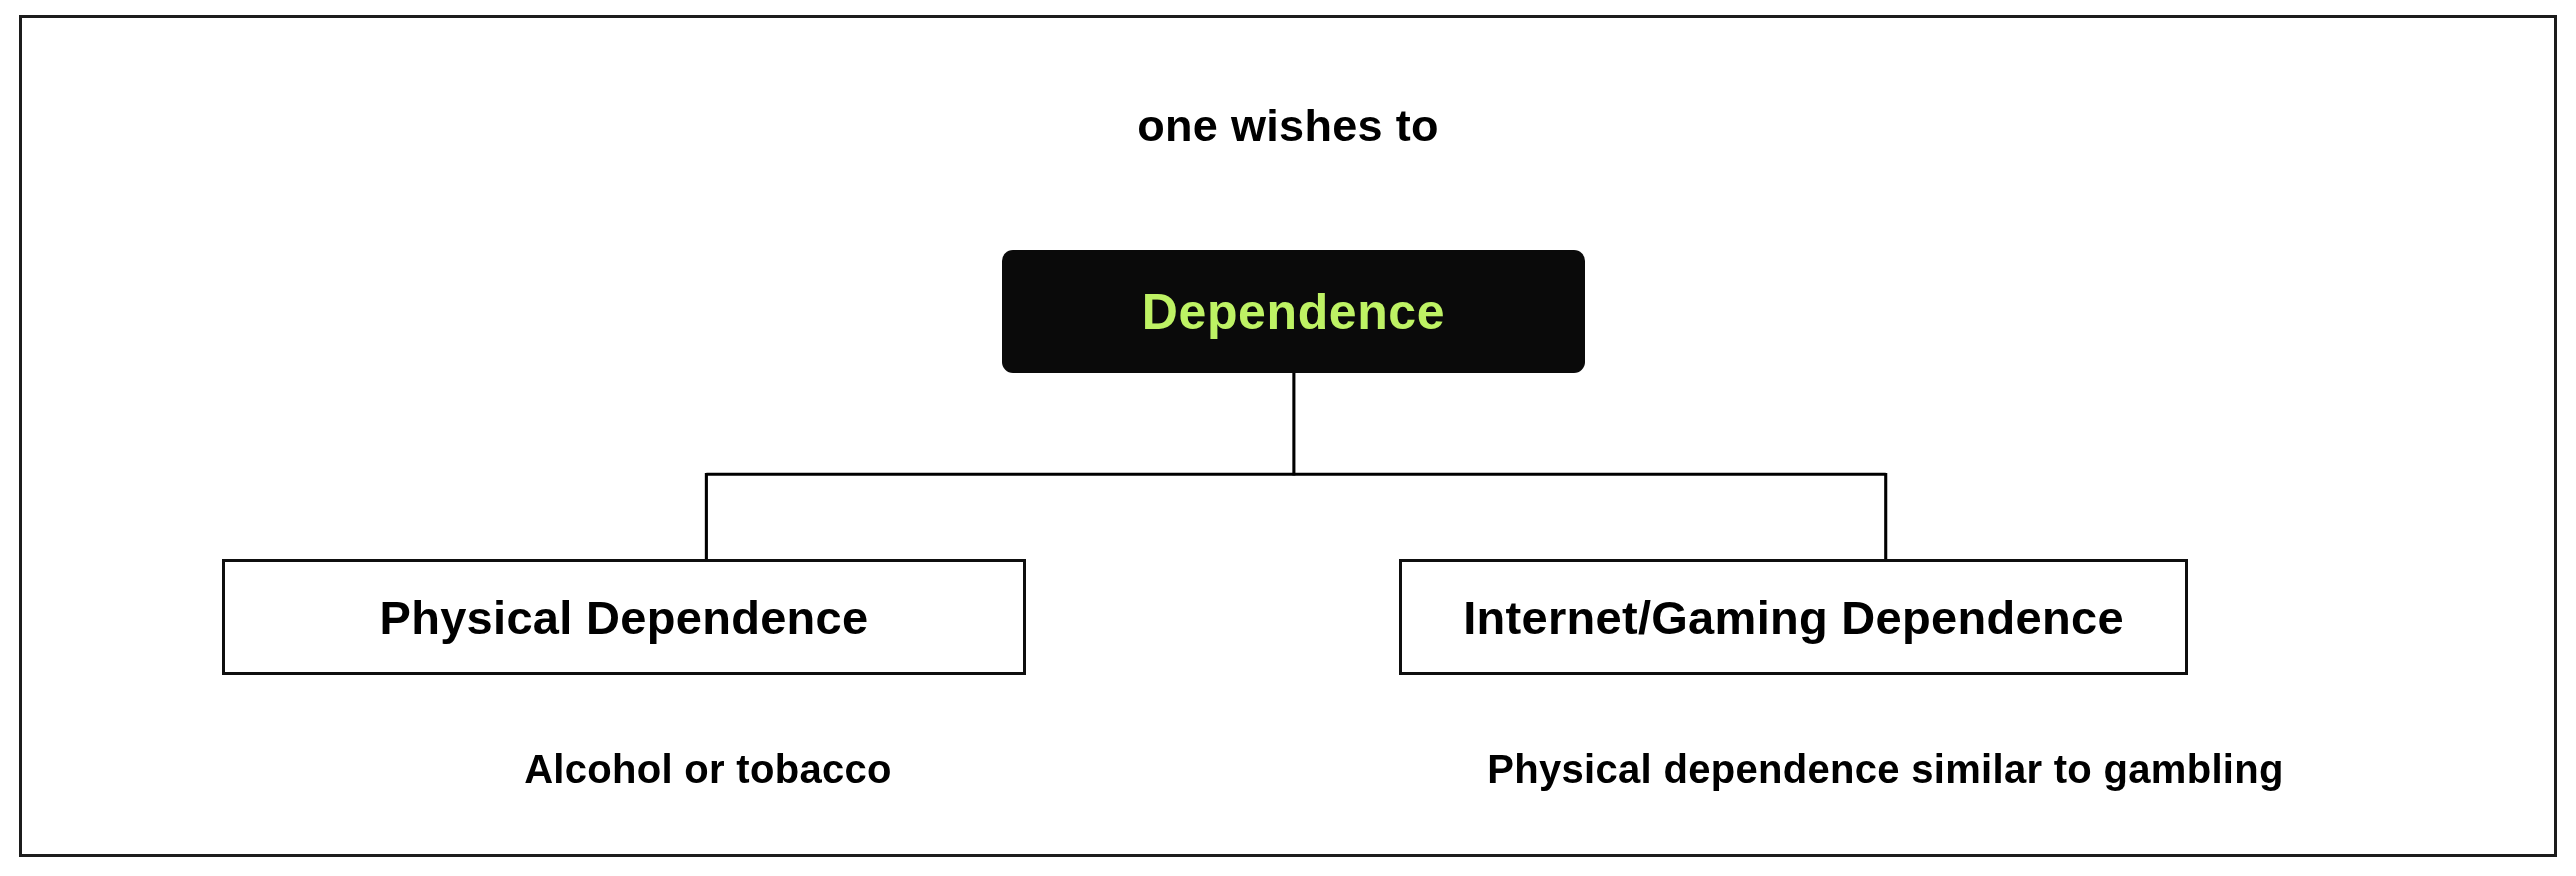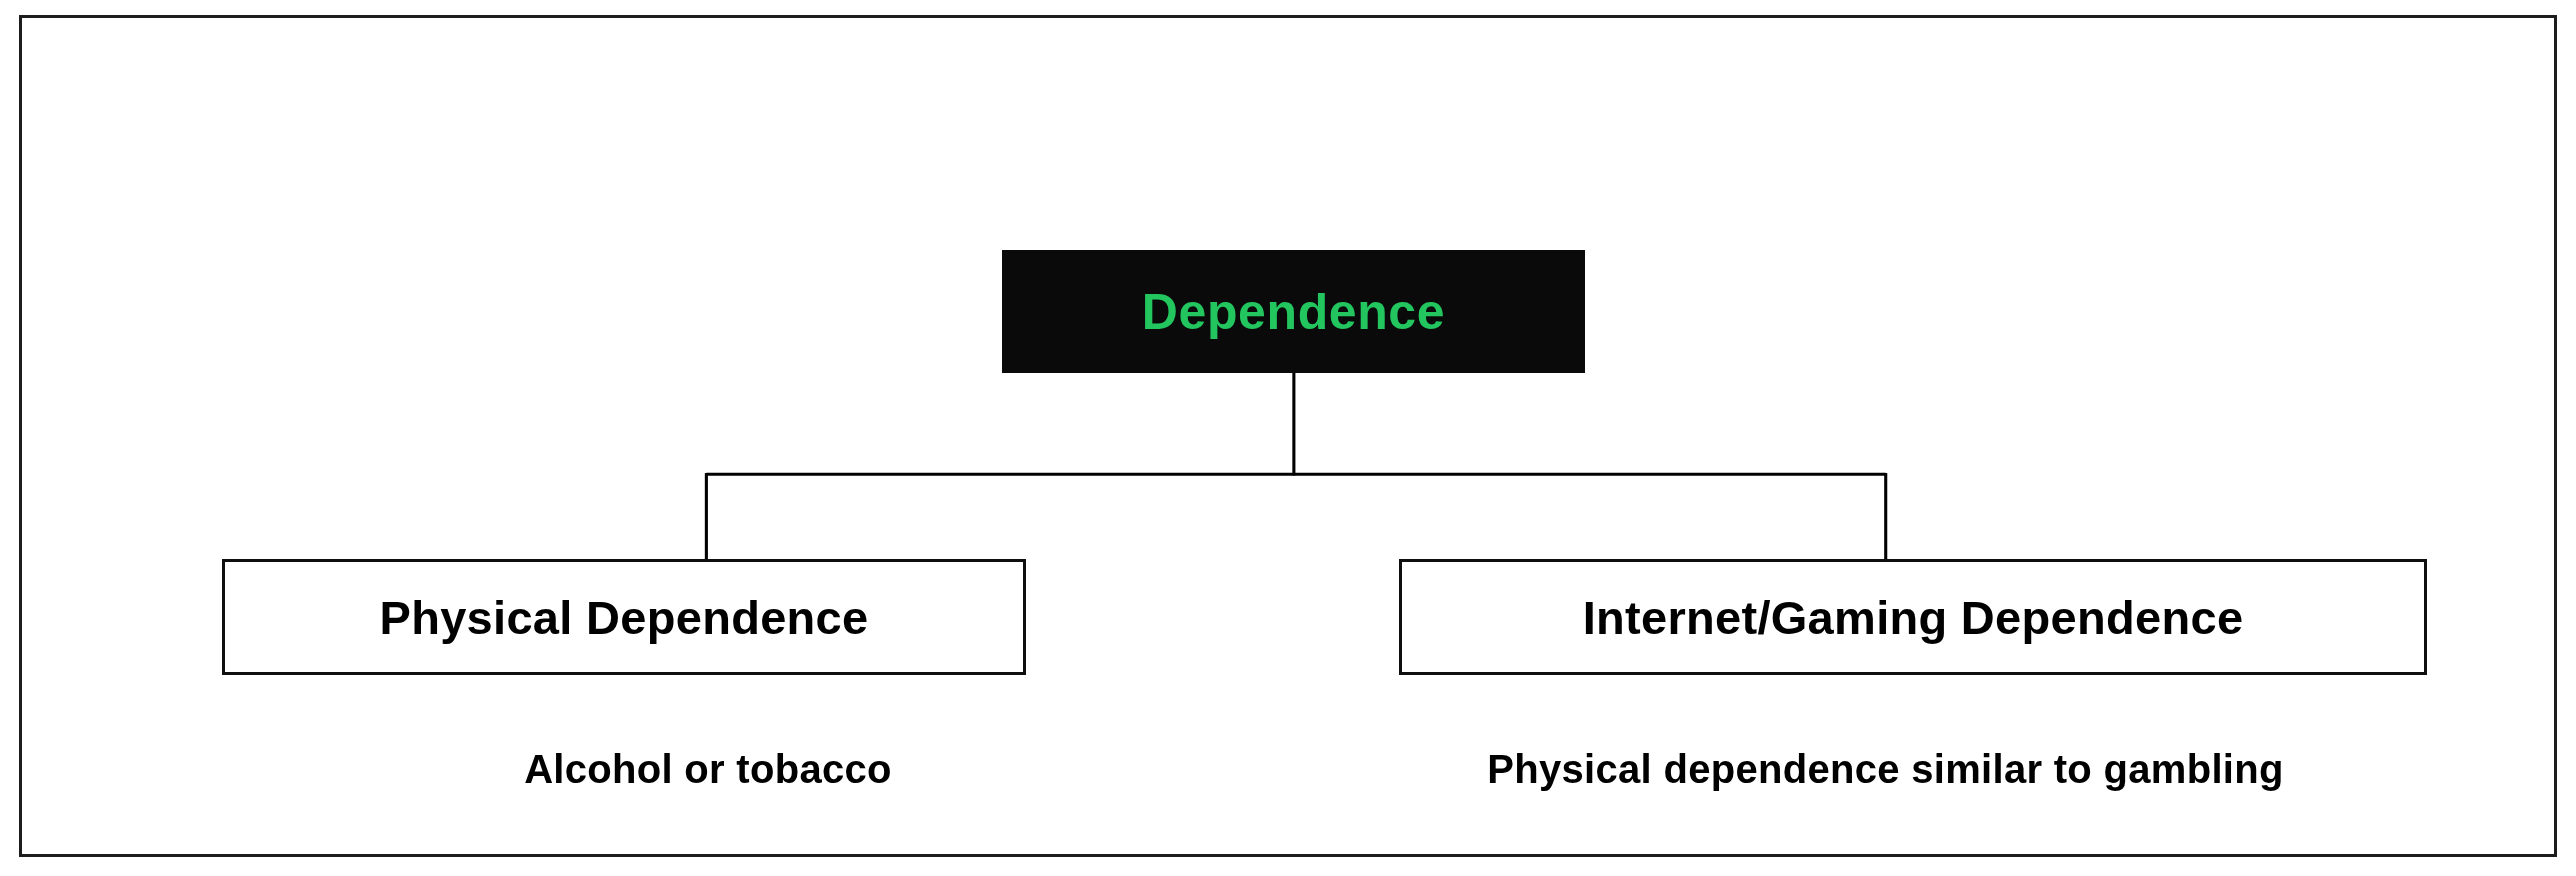--- a/index.html
+++ b/index.html
@@ -40,27 +40,28 @@
   }
   .title .line { display: block; }
 
   .root-box {
     position: absolute;
     left: 1002px;
     top: 250px;
     width: 583px;
     height: 123px;
     background: #0a0a0a;
-    color: #22c55e;
+    color: #bef264;
     display: flex;
     align-items: center;
     justify-content: center;
     font-size: 50px;
     font-weight: bold;
     letter-spacing: 0.6px;
+    border-radius: 11px;
   }
 
   .connectors {
     position: absolute;
     left: 0;
     top: 0;
     width: 2576px;
     height: 876px;
     pointer-events: none;
   }
@@ -73,39 +74,40 @@
     border: 3.7px solid #0f0f0f;
     box-sizing: border-box;
     display: flex;
     align-items: center;
     justify-content: center;
     font-size: 47px;
     font-weight: bold;
     letter-spacing: 0.3px;
   }
   .child-box.left  { left: 222px;  width: 804px; }
-  .child-box.right { left: 1399px; width: 1028px; }
+  .child-box.right { left: 1399px; width: 789px; }
 
   .caption {
     position: absolute;
     top: 747px;
     text-align: center;
     font-size: 40px;
     font-weight: bold;
     letter-spacing: 0.3px;
   }
   .caption.left  { left: 222px;  width: 972px; }
   .caption.right { left: 1399px; width: 973px; }
 </style>
 </head>
 <body>
 
 <div class="frame"></div>
 
 <div class="title">
+  <span class="line">one wishes to</span>
 </div>
 
 <svg class="connectors" viewBox="0 0 4161 1415" xmlns="http://www.w3.org/2000/svg">
   <line x1="2090" y1="600" x2="2090" y2="768" stroke="#000000" stroke-width="5"></line>
   <line x1="1141" y1="766" x2="3046" y2="766" stroke="#000000" stroke-width="5"></line>
   <line x1="1141" y1="764" x2="1141" y2="906" stroke="#000000" stroke-width="5"></line>
   <line x1="3046" y1="764" x2="3046" y2="906" stroke="#000000" stroke-width="5"></line>
 </svg>
 
 <div class="root-box">

